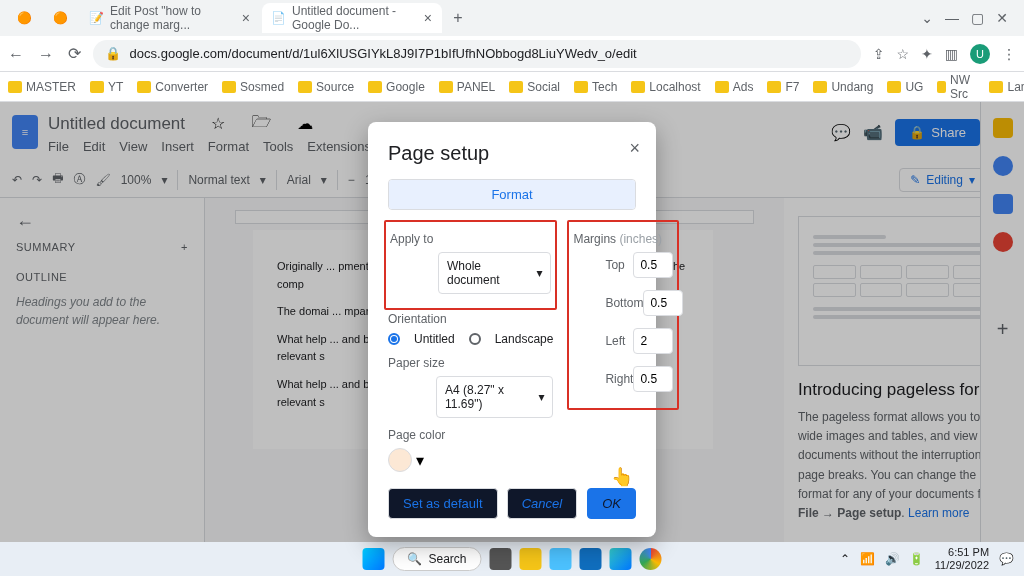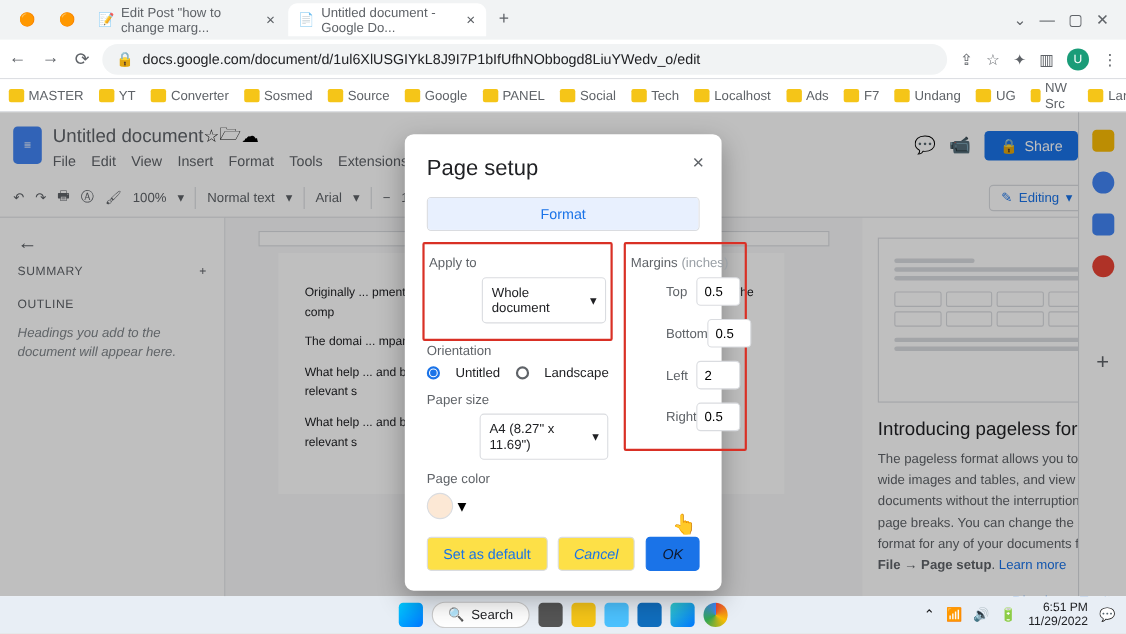--- a/index.html
+++ b/index.html
@@ -24,21 +24,21 @@
 .bookmarks-bar { display: flex; align-items: center; height: 30px; padding: 0 8px; gap: 14px; background: #fff; border-bottom: 1px solid #dadce0; font-size: 12px; color: #5f6368; }
 .bm { display: flex; align-items: center; gap: 4px; }
 .bm-folder { width: 14px; height: 12px; background: #f5c518; border-radius: 2px; }
 
 
 .docs-overlay { position: absolute; top: 102px; left: 0; right: 0; bottom: 34px; background: rgba(0,0,0,0.25); }
 .docs-app { position: absolute; top: 102px; left: 0; right: 0; bottom: 34px; background: #fff; }
 .docs-header { display: flex; align-items: center; padding: 8px 12px; gap: 10px; }
 .docs-logo { width: 26px; height: 34px; background: #4285f4; border-radius: 4px; display: flex; align-items: center; justify-content: center; color: #fff; font-size: 11px; }
 .doc-title-area { display: flex; flex-direction: column; gap: 2px; }
-.doc-title-row { display: flex; align-items: center; gap: 0; }
+.doc-title-row { display: flex; align-items: center; gap: 26px; }
 .doc-title { font-size: 17px; color: #5f6368; }
 .doc-menu { display: flex; gap: 14px; font-size: 13px; color: #5f6368; }
 .docs-right { margin-left: auto; display: flex; align-items: center; gap: 12px; }
 .share-btn { background: #1a73e8; color: #fff; border-radius: 4px; padding: 6px 14px; font-size: 13px; display: flex; align-items: center; gap: 6px; }
 
 .docs-toolbar { display: flex; align-items: center; gap: 10px; padding: 4px 12px; border-bottom: 1px solid #dadce0; font-size: 12px; color: #5f6368; height: 36px; }
 .tb-sep { width: 1px; height: 20px; background: #dadce0; }
 .editing-pill { margin-left: auto; background: #fff; border: 1px solid #dadce0; border-radius: 4px; padding: 4px 10px; display: flex; align-items: center; gap: 6px; color: #1a73e8; }
 
 .docs-body { display: flex; height: calc(100% - 90px); }
@@ -84,21 +84,21 @@
 .radio { width: 12px; height: 12px; border: 2px solid #5f6368; border-radius: 50%; display: inline-flex; align-items: center; justify-content: center; }
 .radio.on::after { content: ''; width: 6px; height: 6px; background: #1a73e8; border-radius: 50%; }
 .radio.on { border-color: #1a73e8; }
 .color-chip { width: 24px; height: 24px; background: #fce8d5; border-radius: 50%; border: 1px solid #dadce0; }
 
 .margin-row { display: flex; justify-content: space-between; align-items: center; margin-bottom: 12px; }
 .margin-row label { font-size: 12px; color: #5f6368; margin-left: 32px; }
 .margin-input { width: 40px; border: 1px solid #dadce0; border-radius: 4px; padding: 5px 6px; font-size: 12px; text-align: left; }
 
 .modal-footer { display: flex; justify-content: space-between; margin-top: 16px; align-items: center; }
-.btn { border: 1px solid #dadce0; border-radius: 4px; padding: 7px 14px; font-size: 13px; color: #1a73e8; background: #fde047; }
+.btn { border: 1px solid #dadce0; border-radius: 4px; padding: 7px 14px; font-size: 13px; color: #1a73e8; background: #0f172a; }
 .btn.primary { background: #1a73e8; color: #0f172a; border-color: #1a73e8; }
 .footer-right { display: flex; gap: 10px; font-style: italic; }
 .cursor-hand { position: absolute; left: 611px; top: 466px; font-size: 18px; z-index: 20; }
 
 
 .taskbar { position: absolute; left: 0; right: 0; bottom: 0; height: 34px; background: #e8eef5; display: flex; align-items: center; padding: 0 10px; gap: 8px; font-size: 12px; color: #202124; }
 .task-center { position: absolute; left: 50%; transform: translateX(-50%); display: flex; align-items: center; gap: 8px; }
 .search-pill { background: #fff; border-radius: 16px; padding: 4px 14px; display: flex; align-items: center; gap: 6px; border: 1px solid #ccc; }
 .tb-icon { width: 22px; height: 22px; border-radius: 4px; }
 .tray { margin-left: auto; display: flex; align-items: center; gap: 10px; }

